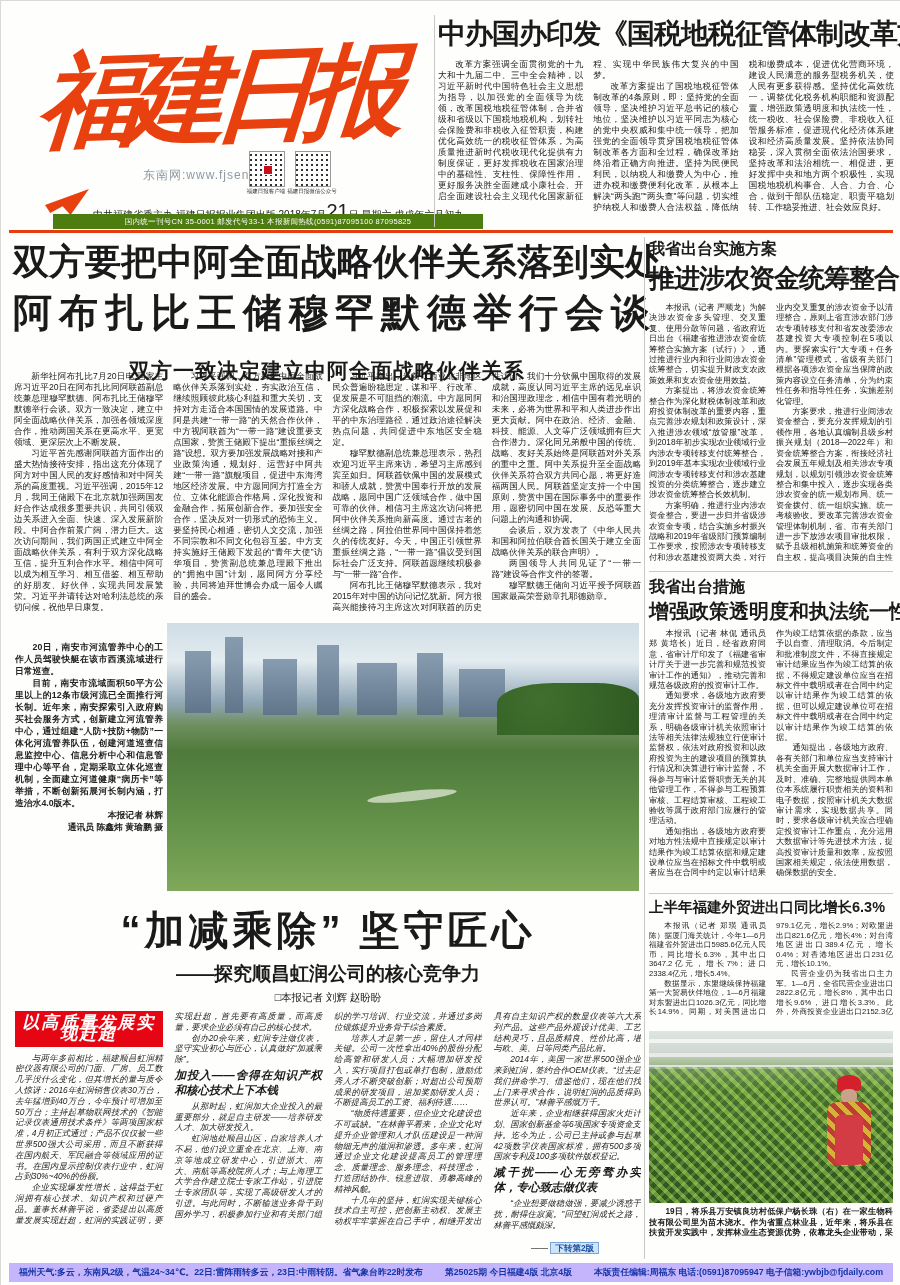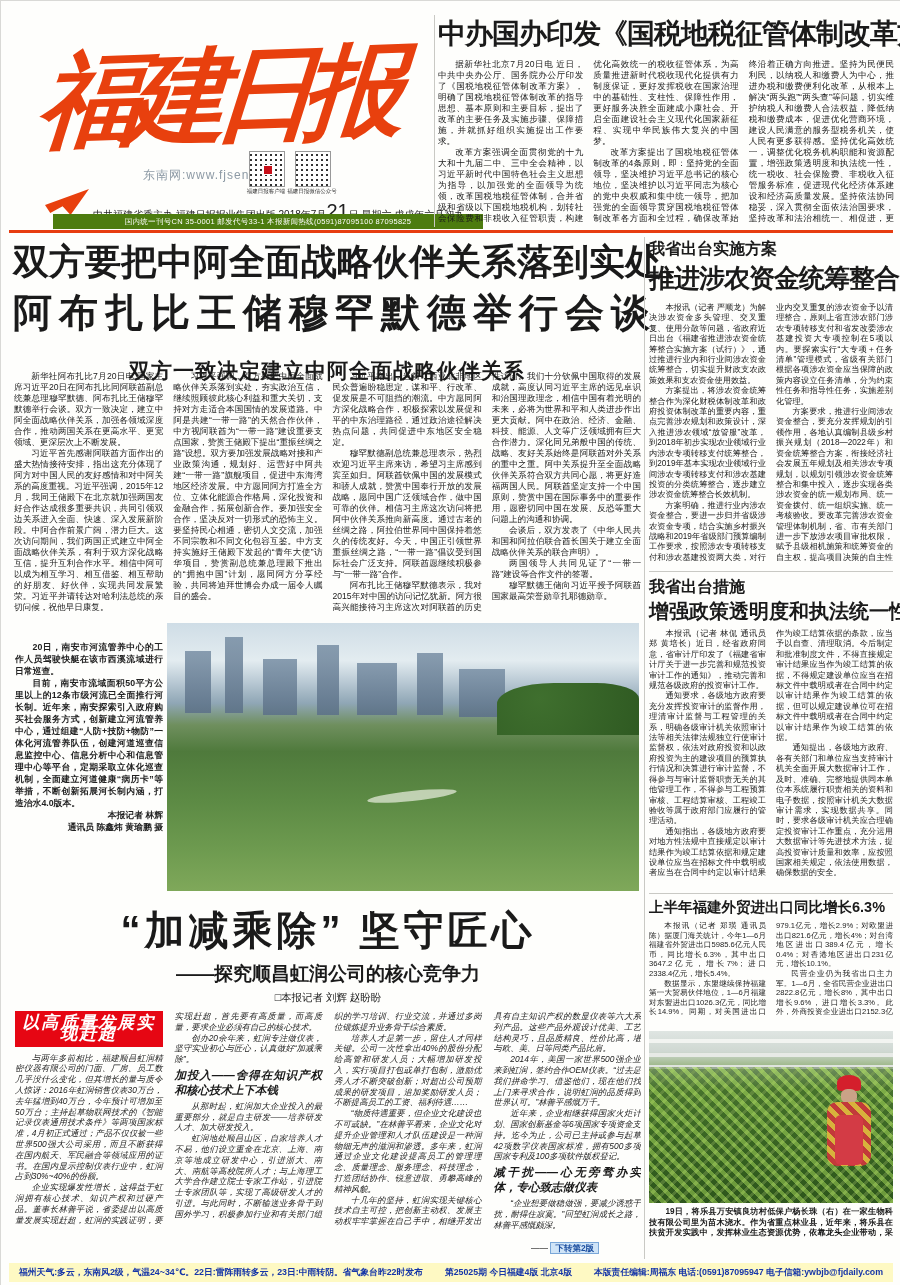--- a/index.html
+++ b/index.html
@@ -85,21 +85,21 @@
   .worker .apron{position:absolute;left:12px;top:40px;width:28px;height:50px;background:#d33b45;border-radius:6px;}
   .seed-cap{left:648px;top:1206px;width:244px;height:52px;font-size:8.2px;line-height:10.6px;font-weight:bold;}
   
   .f-head{left:14px;top:902px;width:626px;font-size:40px;font-weight:bold;text-align:center;letter-spacing:4px;white-space:nowrap;}
   .f-sub{left:14px;top:960px;width:626px;font-size:19px;font-weight:bold;text-align:center;}
   .f-byline{left:14px;top:990px;width:626px;font-size:10.5px;text-align:center;color:#222;}
   .f-body{left:14px;top:1010px;width:626px;height:246px;column-count:4;column-gap:12px;font-size:8.4px;line-height:10.8px;font-style:italic;}
   .continued{left:530px;top:1242px;font-size:8.5px;}
   .continued .tag{background:#cfe4f7;color:#1d4fa0;border:1px solid #7aa7d8;padding:0 4px;font-weight:bold;}
   
-  .footer{left:8px;top:1262px;width:884px;height:19px;background:#fef9c3;color:#1535a8;
+  .footer{left:8px;top:1262px;width:884px;height:19px;background:#c4b5fd;color:#1535a8;
           font-size:8.8px;line-height:19px;display:flex;justify-content:space-between;
           padding:0 10px;box-sizing:border-box;font-weight:bold;}
 </style>
 </head>
 <body>
 
 <div id="paper">
 
   <div class="abs mast-title">福建日报</div>
   <div class="abs mast-site">东南网:www.fjsen.com</div>
@@ -115,21 +115,20 @@
     <span>2018年7月</span><b class="day">21</b><span>日</span>
     <span>星期六</span>
     <span>戊戌年六月初九</span>
   </div>
   <div class="abs issue-bar">国内统一刊号CN 35-0001 邮发代号33-1 本报新闻热线(0591)87095100 87095825</div>
   <div class="abs red-rule"></div>
   <div class="abs vrule" style="left:433px;top:14px;height:212px;"></div>
 
   <div class="abs top-head">中办国办印发《国税地税征管体制改革方案》</div>
   <div class="abs top-body cols">
-      <p>据新华社北京7月20日电 近日，中共中央办公厅、国务院办公厅印发了《国税地税征管体制改革方案》，明确了国税地税征管体制改革的指导思想、基本原则和主要目标，提出了改革的主要任务及实施步骤、保障措施，并就抓好组织实施提出工作要求。</p>
       <p>改革方案强调全面贯彻党的十九大和十九届二中、三中全会精神，以习近平新时代中国特色社会主义思想为指导，以加强党的全面领导为统领，改革国税地税征管体制，合并省级和省级以下国税地税机构，划转社会保险费和非税收入征管职责，构建优化高效统一的税收征管体系，为高质量推进新时代税收现代化提供有力制度保证，更好发挥税收在国家治理中的基础性、支柱性、保障性作用，更好服务决胜全面建成小康社会、开启全面建设社会主义现代化国家新征程、实现中华民族伟大复兴的中国梦。</p>
       <p>改革方案提出了国税地税征管体制改革的4条原则，即：坚持党的全面领导，坚决维护习近平总书记的核心地位，坚决维护以习近平同志为核心的党中央权威和集中统一领导，把加强党的全面领导贯穿国税地税征管体制改革各方面和全过程，确保改革始终沿着正确方向推进。坚持为民便民利民，以纳税人和缴费人为中心，推进办税和缴费便利化改革，从根本上解决“两头跑”“两头查”等问题，切实维护纳税人和缴费人合法权益，降低纳税和缴费成本，促进优化营商环境，建设人民满意的服务型税务机关，使人民有更多获得感。坚持优化高效统一，调整优化税务机构职能和资源配置，增强政策透明度和执法统一性，统一税收、社会保险费、非税收入征管服务标准，促进现代化经济体系建设和经济高质量发展。坚持依法协同稳妥，深入贯彻全面依法治国要求，坚持改革和法治相统一、相促进，更好发挥中央和地方两个积极性，实现国税地税机构事合、人合、力合、心合，做到干部队伍稳定、职责平稳划转、工作稳妥推进、社会效应良好。</p>
     </div>
 
   <div class="abs lead-h1">双方要把中阿全面战略伙伴关系落到实处、</div>
   <div class="abs lead-h2">阿布扎比王储穆罕默德举行会谈</div>
   <div class="abs lead-sub">双方一致决定建立中阿全面战略伙伴关系</div>
   <div class="abs lead-body cols">
       <p>新华社阿布扎比7月20日电 国家主席习近平20日在阿布扎比同阿联酋副总统兼总理穆罕默德、阿布扎比王储穆罕默德举行会谈。双方一致决定，建立中阿全面战略伙伴关系，加强各领域深度合作，推动两国关系在更高水平、更宽领域、更深层次上不断发展。</p>
       <p>习近平首先感谢阿联酋方面作出的盛大热情接待安排，指出这充分体现了阿方对中国人民的友好感情和对中阿关系的高度重视。习近平强调，2015年12月，我同王储殿下在北京就加强两国友好合作达成很多重要共识，共同引领双边关系进入全面、快速、深入发展新阶段。中阿合作前景广阔，潜力巨大。这次访问期间，我们两国正式建立中阿全面战略伙伴关系，有利于双方深化战略互信，提升互利合作水平。相信中阿可以成为相互学习、相互借鉴、相互帮助的好朋友、好伙伴，实现共同发展繁荣。习近平并请转达对哈利法总统的亲切问候，祝他早日康复。</p>

